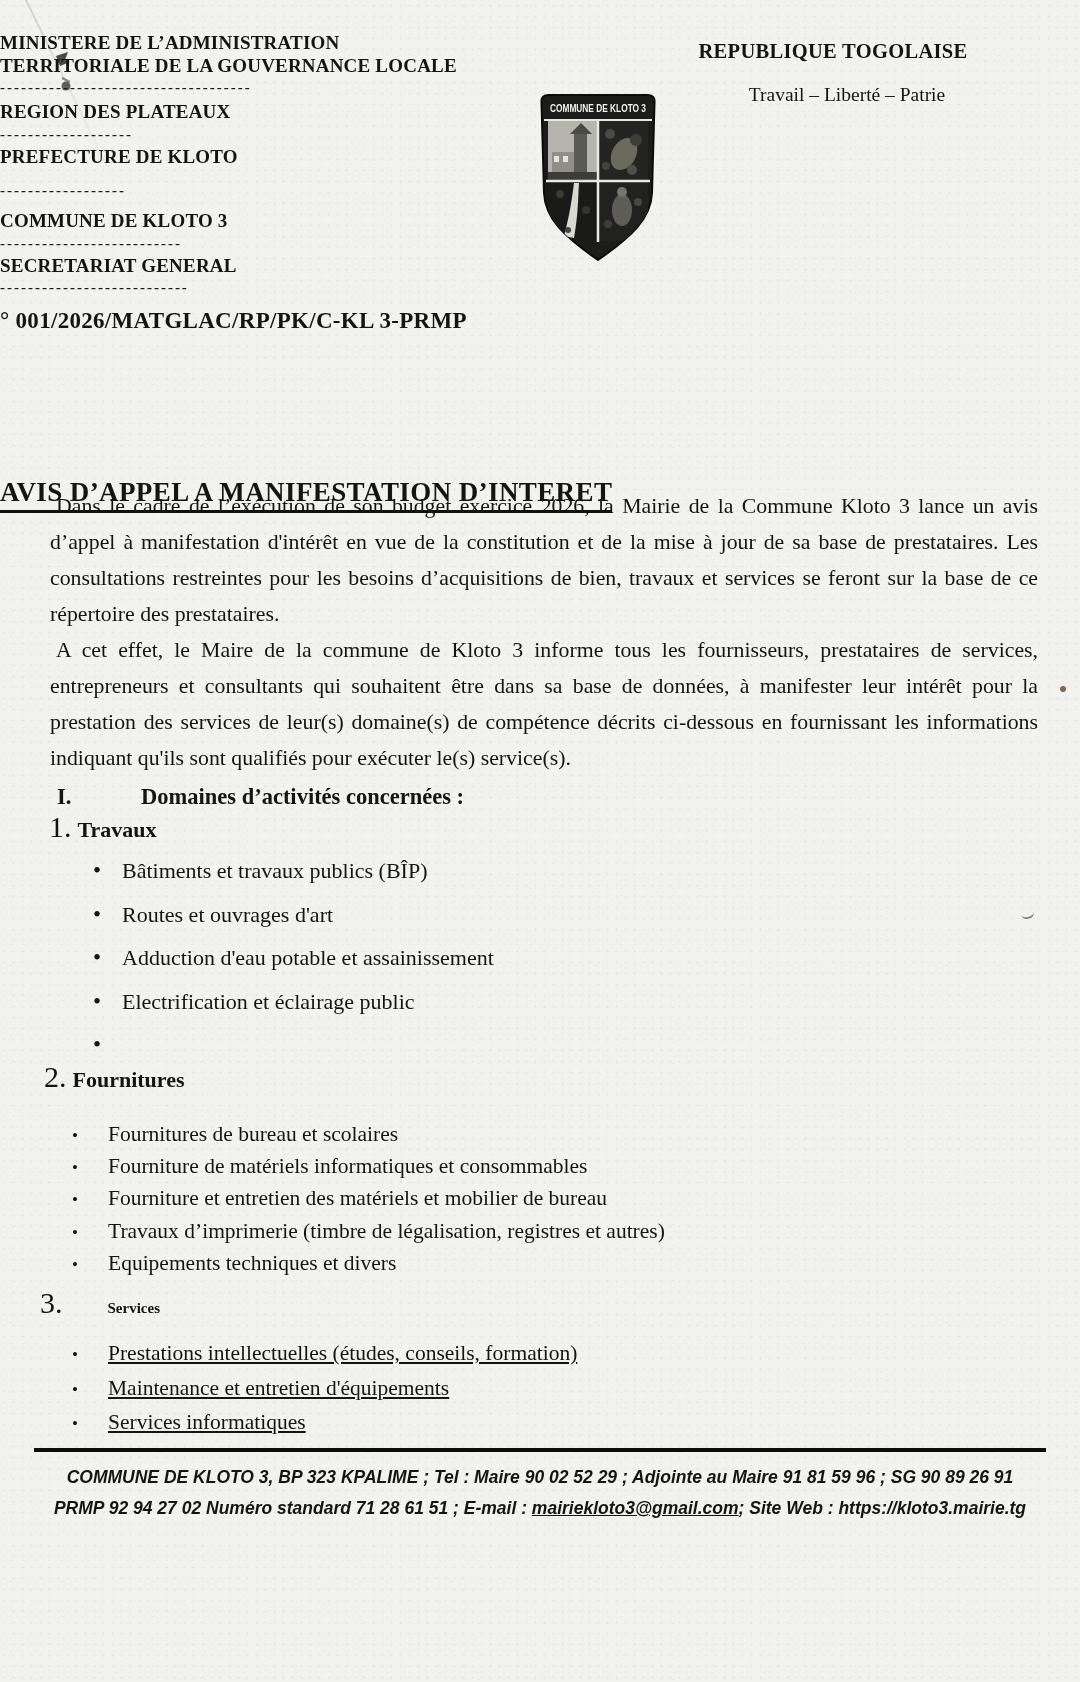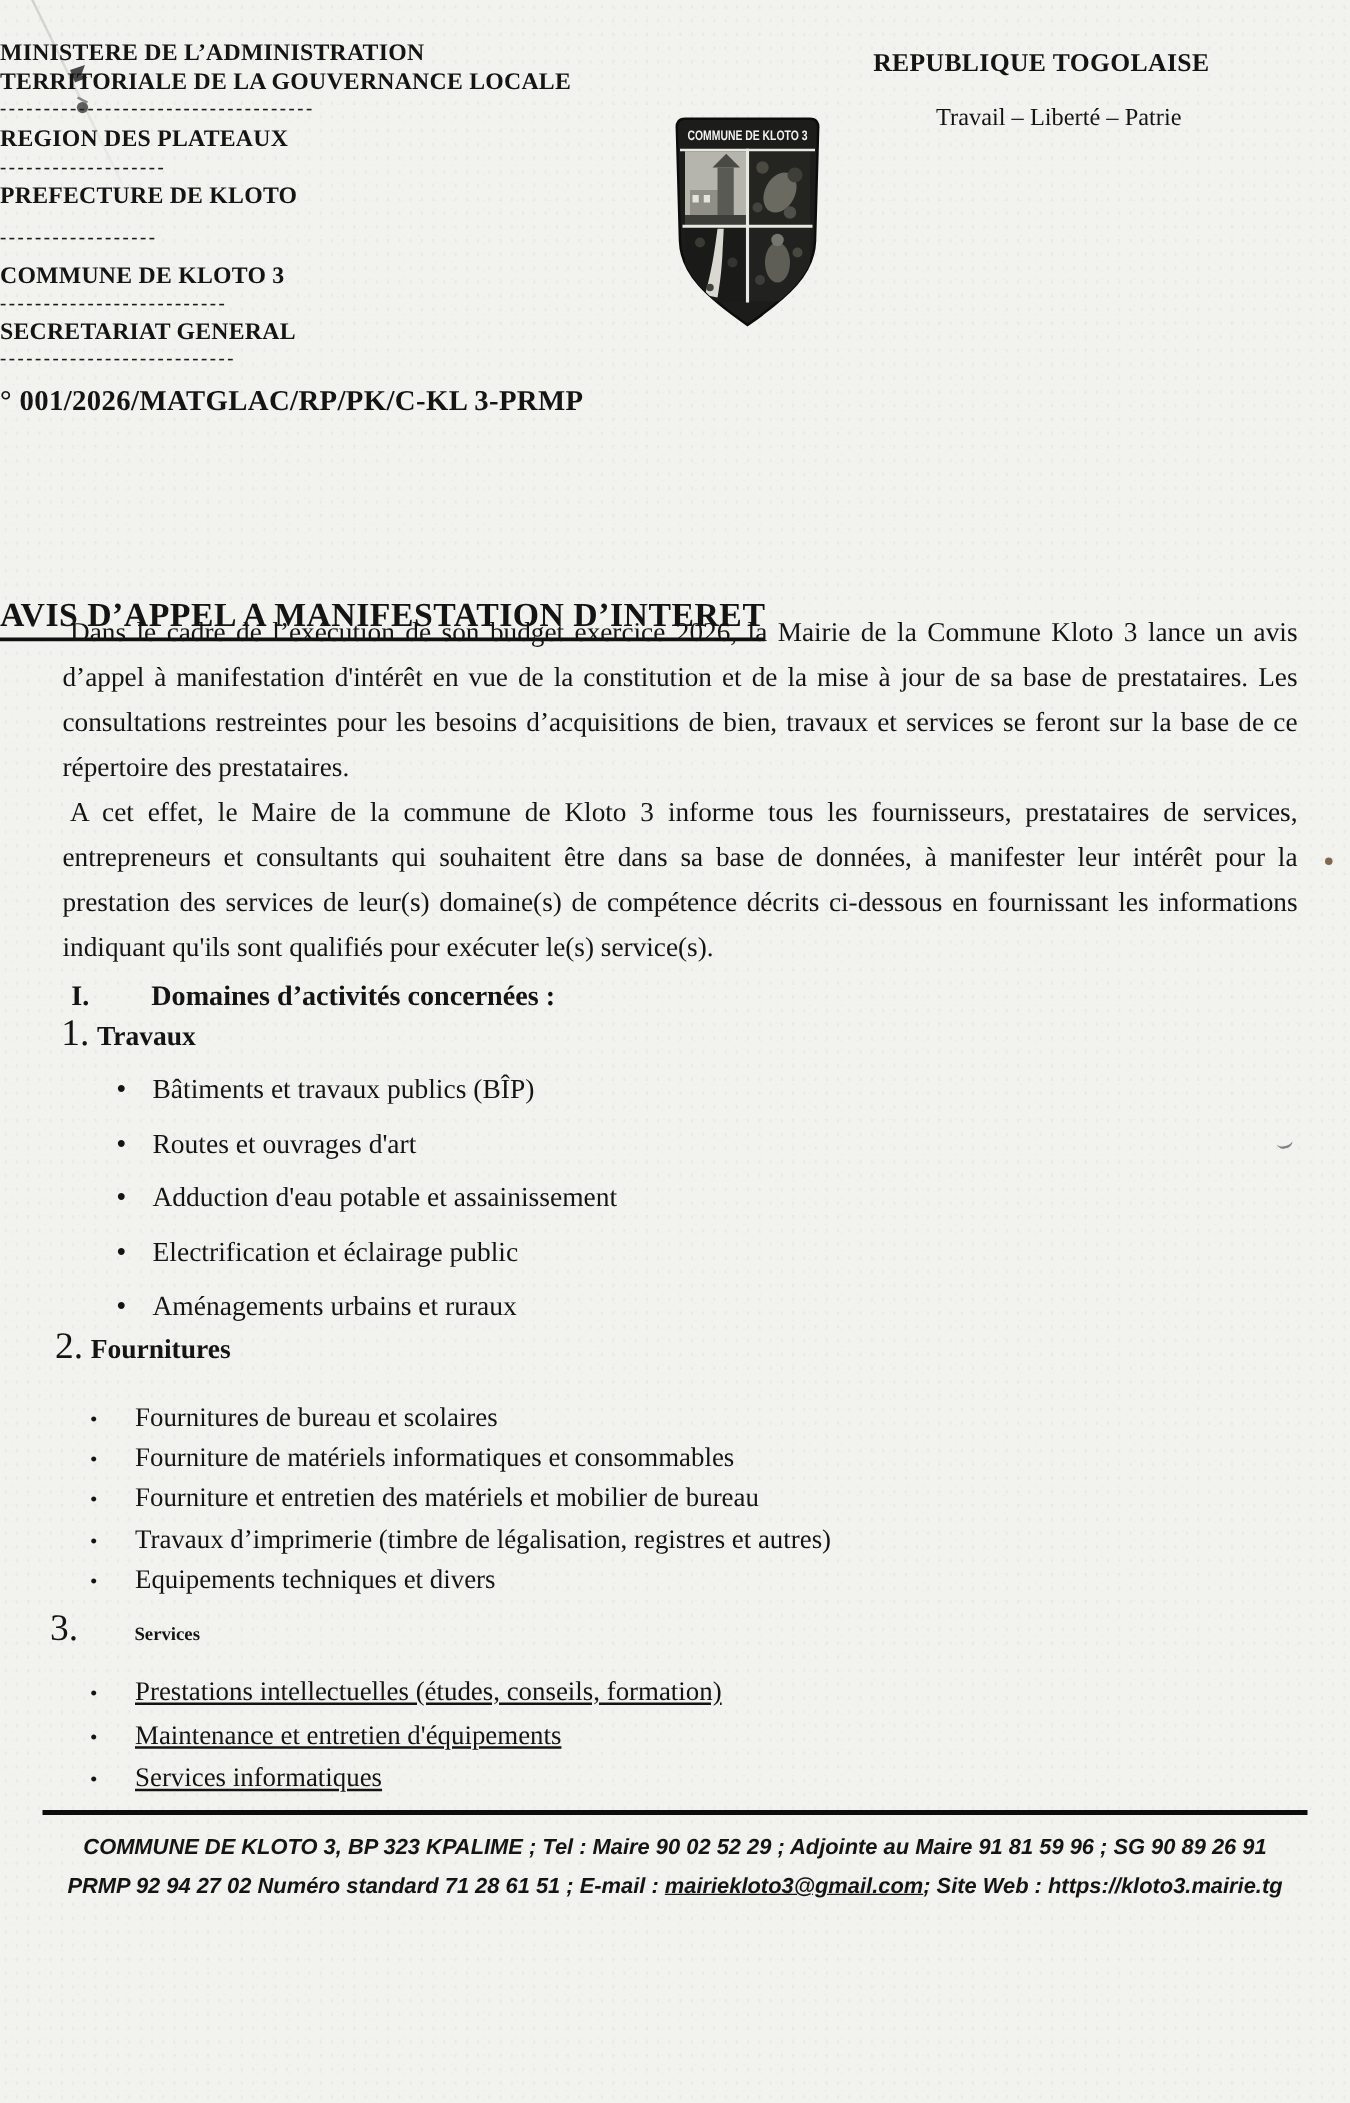--- a/index.html
+++ b/index.html
@@ -34,21 +34,21 @@
     font-weight:bold;font-size:27px;letter-spacing:.4px;
     border-bottom:3.5px solid #101010;padding-bottom:3px;white-space:nowrap;
   }
   
   .para{
     position:absolute;left:50px;width:988px;text-align:justify;
     font-size:21.8px;line-height:36px;text-indent:6px;
   }
   .p1{top:488px;} .p2{top:632px;}
   .sec{position:absolute;top:784px;left:57px;font-weight:bold;font-size:22.5px;}
-  .sec .sec-head{margin-left:44px;}
+  .sec .sec-head{margin-left:64px;}
   .ghead{position:absolute;display:flex;align-items:baseline;}
   .gnum{font-size:30px;font-weight:normal;}
   .glabel{font-size:22px;font-weight:bold;}
   .g1h{top:810px;left:49px;} .g1h .glabel{margin-left:6px;}
   .g2h{top:1060px;left:44px;} .g2h .glabel{margin-left:6px;}
   .g3h{top:1286px;left:40px;} .g3h .glabel{margin-left:45px;font-size:15px;}
   .blist{position:absolute;}
   .b-item{display:flex;align-items:baseline;}
   .b-item .txt{font-size:22px;white-space:nowrap;}
   .g1l{top:858px;left:93px;}
@@ -187,21 +187,20 @@
   <div class="b-item">
       <span class="bullet">•</span>
       <span class="txt">Adduction d'eau potable et assainissement</span>
     </div>
   <div class="b-item">
       <span class="bullet">•</span>
       <span class="txt">Electrification et éclairage public</span>
     </div>
   <div class="b-item">
       <span class="bullet">•</span>
-      <span class="txt">Aménagements urbains et ruraux</span>
     </div>
 </div>
 
 <div class="ghead g2h">
   <span class="gnum">2.</span>
   <span class="glabel">Fournitures</span>
 </div>
 <div class="blist g2l">
   <div class="b-item">
       <span class="bullet">•</span>

